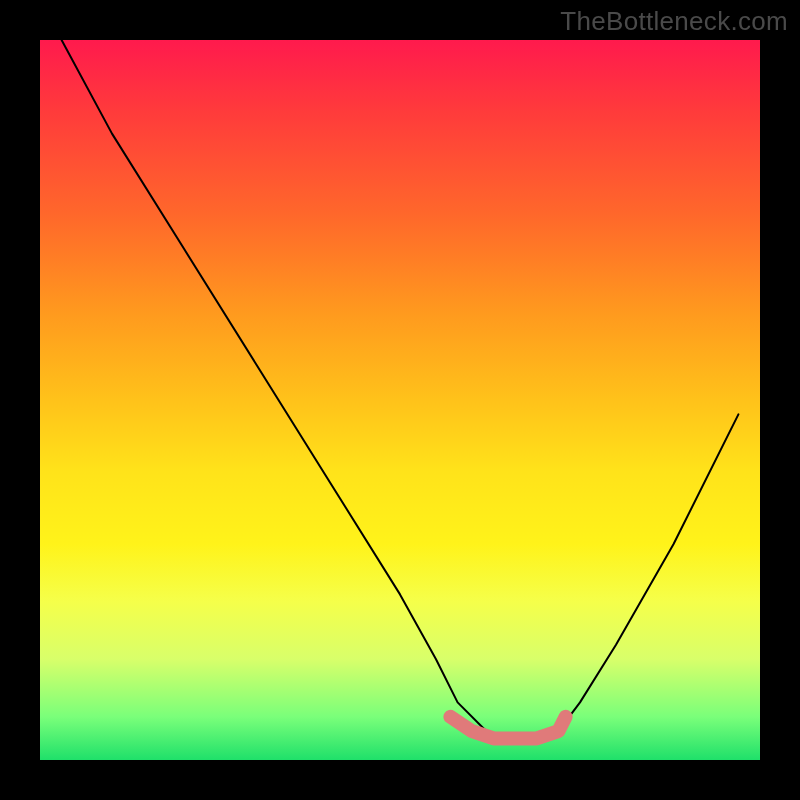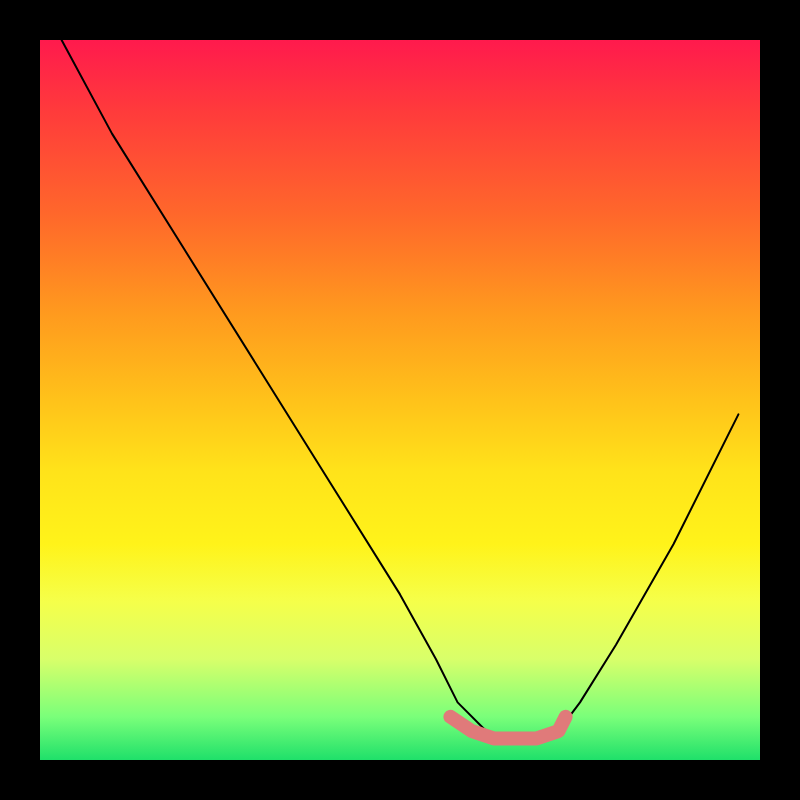--- a/index.html
+++ b/index.html
@@ -52,20 +52,21 @@
     left: 0;
     top: 0;
     width: 720px;
     height: 720px;
   }
 </style>
 </head>
 <body>
 
 <div class="frame">
+  <div class="watermark">TheBottleneck.com</div>
 
   <div class="plot-area">
     <svg class="overlay" viewBox="0 0 720 720" preserveAspectRatio="none">
       <g>
           <path d="M21.6 0.0 L72.0 93.6 L144.0 208.8 L216.0 324.0 L288.0 439.2 L360.0 554.4 L396.0 619.2 L417.6 662.4 L446.4 691.2 L475.2 698.4 L504.0 698.4 L518.4 691.2 L540.0 662.4 L576.0 604.8 L633.6 504.0 L698.4 374.4" fill="none" stroke="#000000" stroke-width="2" stroke-linecap="round" stroke-linejoin="round"></path>
           <path d="M410.4 676.8 L432.0 691.2 L453.6 698.4 L475.2 698.4 L496.8 698.4 L518.4 691.2 L525.6 676.8" fill="none" stroke="#e07a7a" stroke-width="14" stroke-linecap="round" stroke-linejoin="round"></path>
         </g>
     </svg>
   </div>
 </div>

